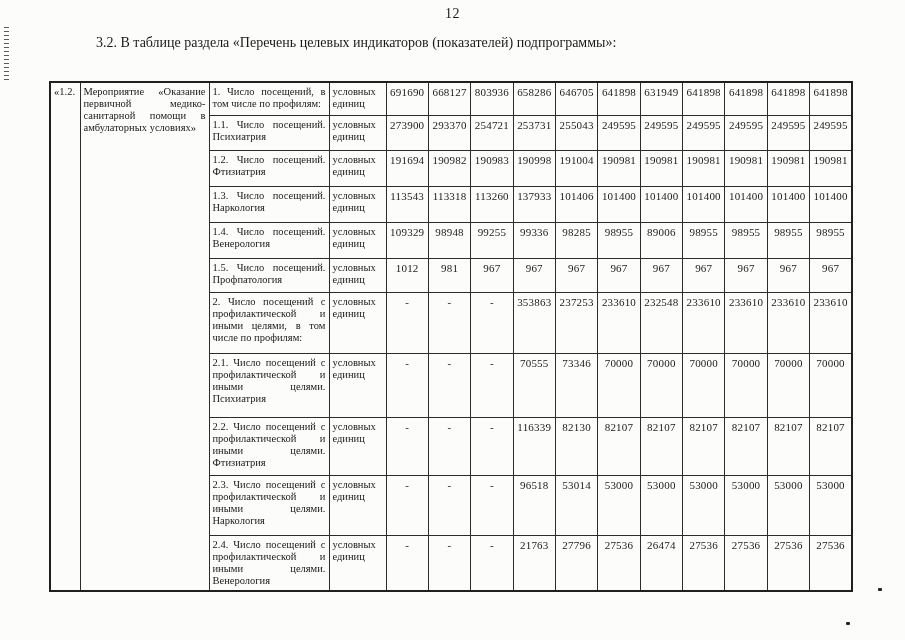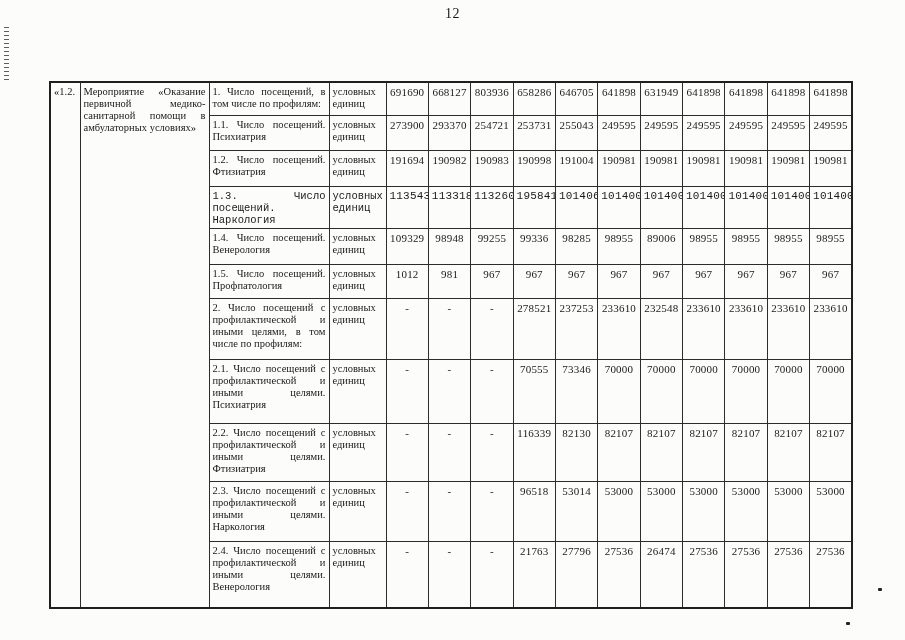--- a/index.html
+++ b/index.html
@@ -51,20 +51,21 @@
   td.c-unit{padding-left:4px;}
 </style>
 </head>
 <body>
 
 <div class="margin-artifact"></div>
 
 <div class="page-number">12</div>
 
 <div class="heading">
+  <div>3.2. В таблице раздела «Перечень целевых индикаторов (показателей) подпрограммы»:</div>
 </div>
 
 <div class="tbl-wrap">
   <table class="indicators">
     <colgroup>
       <col style="width:30px">
         <col style="width:129px">
         <col style="width:120px">
         <col style="width:57px">
     </colgroup>
@@ -109,27 +110,27 @@
           <td class="c-num">190983</td>
           <td class="c-num">190998</td>
           <td class="c-num">191004</td>
           <td class="c-num">190981</td>
           <td class="c-num">190981</td>
           <td class="c-num">190981</td>
           <td class="c-num">190981</td>
           <td class="c-num">190981</td>
           <td class="c-num">190981</td>
         </tr>
-        <tr style="height: 36px; font-family: Liberation Mono, monospace;">
+        <tr style="height: 36px;">
           <td class="c-ind">1.3. Число посещений. Наркология</td>
           <td class="c-unit">условных единиц</td>
           <td class="c-num">113543</td>
           <td class="c-num">113318</td>
           <td class="c-num">113260</td>
-          <td class="c-num">195841</td>
+          <td class="c-num">137933</td>
           <td class="c-num">101406</td>
           <td class="c-num">101400</td>
           <td class="c-num">101400</td>
           <td class="c-num">101400</td>
           <td class="c-num">101400</td>
           <td class="c-num">101400</td>
           <td class="c-num">101400</td>
         </tr>
         <tr style="height: 36px;">
           <td class="c-ind">1.4. Число посещений. Венерология</td>
@@ -160,21 +161,21 @@
           <td class="c-num">967</td>
           <td class="c-num">967</td>
           <td class="c-num">967</td>
         </tr>
         <tr style="height: 61px;">
           <td class="c-ind">2. Число посещений с профилактической и иными целями, в том числе по профилям:</td>
           <td class="c-unit">условных единиц</td>
           <td class="c-num">-</td>
           <td class="c-num">-</td>
           <td class="c-num">-</td>
-          <td class="c-num">278521</td>
+          <td class="c-num">353863</td>
           <td class="c-num">237253</td>
           <td class="c-num">233610</td>
           <td class="c-num">232548</td>
           <td class="c-num">233610</td>
           <td class="c-num">233610</td>
           <td class="c-num">233610</td>
           <td class="c-num">233610</td>
         </tr>
         <tr style="height: 64px;">
           <td class="c-ind">2.1. Число посещений с профилактической и иными целями. Психиатрия</td>
@@ -214,21 +215,21 @@
           <td class="c-num">-</td>
           <td class="c-num">96518</td>
           <td class="c-num">53014</td>
           <td class="c-num">53000</td>
           <td class="c-num">53000</td>
           <td class="c-num">53000</td>
           <td class="c-num">53000</td>
           <td class="c-num">53000</td>
           <td class="c-num">53000</td>
         </tr>
-        <tr style="height: 67px;">
+        <tr style="height: 56px;">
           <td class="c-ind">2.4. Число посещений с профилактической и иными целями. Венерология</td>
           <td class="c-unit">условных единиц</td>
           <td class="c-num">-</td>
           <td class="c-num">-</td>
           <td class="c-num">-</td>
           <td class="c-num">21763</td>
           <td class="c-num">27796</td>
           <td class="c-num">27536</td>
           <td class="c-num">26474</td>
           <td class="c-num">27536</td>

